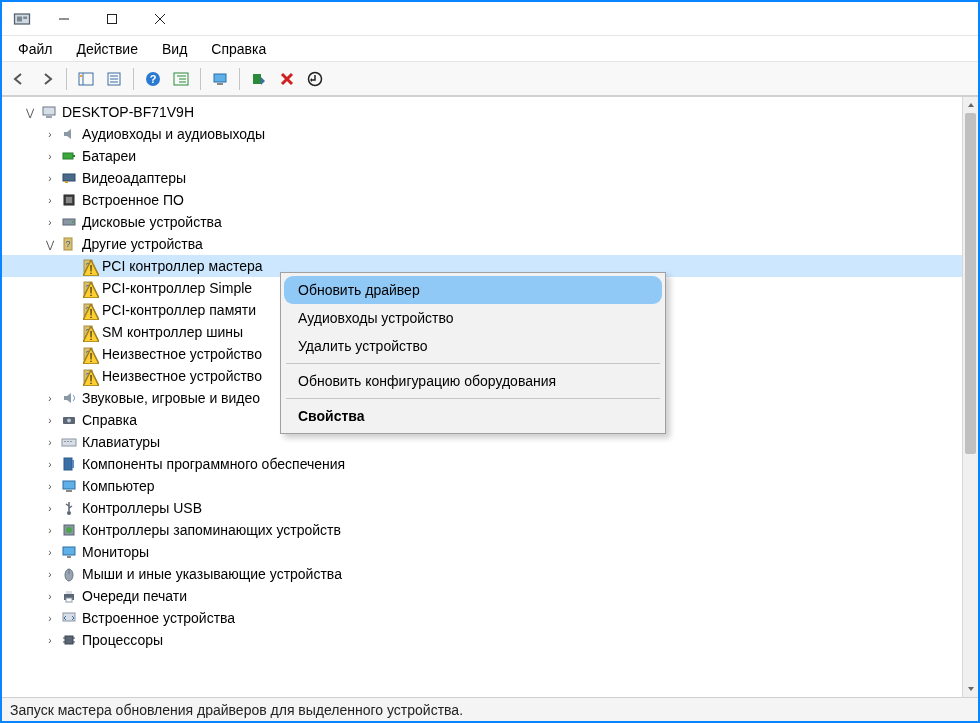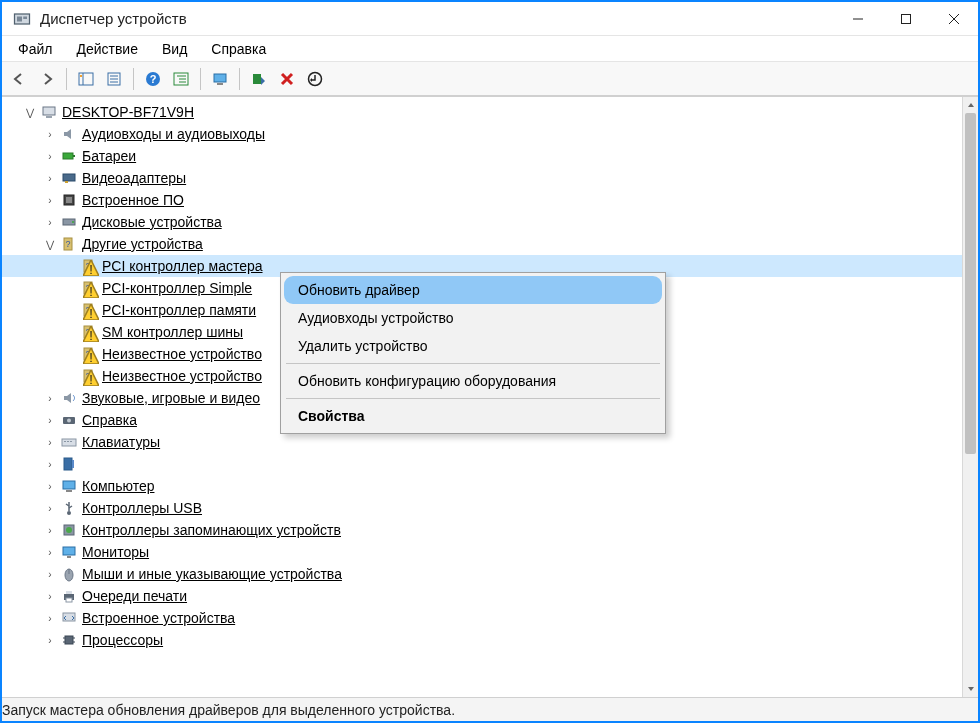--- a/index.html
+++ b/index.html
@@ -130,21 +130,21 @@
     width:18px;height:18px;
     margin:0 4px 0 2px;
     display:flex;align-items:center;justify-content:center;
     position:relative;
   }
   .nicon svg { width:16px;height:16px; }
   .warn-overlay {
     position:absolute; right:-1px; bottom:-1px;
     width:10px;height:10px;
   }
-  .label { padding-right:6px;text-decoration:underline; }
+  .label { padding-right:6px; }
   
   .ctxmenu {
     position:absolute;
     left:278px; top:175px;
     width:386px;
     background:#f2f2f2;
     border:1px solid #a0a0a0;
     box-shadow: 4px 4px 6px rgba(0,0,0,0.2);
     padding:3px;
     z-index:10;
@@ -159,39 +159,38 @@
   .ctxitem.bold { font-weight:600; }
   .ctxsep {
     height:1px; background:#c5c5c5; margin:3px 2px;
   }
   
   .statusbar {
     height:24px;
     border-top:1px solid #d0d0d0;
     background:#f4f4f4;
     display:flex;align-items:center;
-    padding:0 0;
+    padding:0 8px;
     font-size:14px;
     color:#222;
   }
 </style>
 </head>
 <body>
 
 <div class="window">
 
   <div class="titlebar">
     <span class="icon">
       <svg viewBox="0 0 16 16">
           <rect x="2" y="4" width="12" height="8" fill="#d0d8e0" stroke="#51616f"></rect>
           <rect x="4" y="6" width="4" height="4" fill="#7a8896"></rect>
           <rect x="9" y="6" width="3" height="2" fill="#7a8896"></rect>
         </svg>
     </span>
-    <div class="title">Диспетчер устройств</div>
     <div class="wbtn">
       <svg width="12" height="12">
           <line x1="1" y1="6" x2="11" y2="6"></line>
         </svg>
     </div>
     <div class="wbtn">
       <svg width="12" height="12">
           <rect x="1.5" y="1.5" width="9" height="9"></rect>
         </svg>
     </div>
@@ -513,20 +512,21 @@
         <div class="row">
             <span class="indent"></span>
             <span class="indent"></span>
             <span class="expander">›</span>
             <span class="nicon">
               <svg viewBox="0 0 16 16">
                 <rect x="3" y="2" width="8" height="12" fill="#3a6ea5" stroke="#2a5a8a"></rect>
                 <rect x="11" y="4" width="2" height="8" fill="#5a8aca"></rect>
               </svg>
             </span>
+            <span class="label">Компоненты программного обеспечения</span>
           </div>
         <div class="row">
             <span class="indent"></span>
             <span class="indent"></span>
             <span class="expander">›</span>
             <span class="nicon">
               <svg viewBox="0 0 16 16">
                 <rect x="2" y="3" width="12" height="8" fill="#5fb0e8" stroke="#2a6ea5"></rect>
                 <rect x="5" y="12" width="6" height="2" fill="#888"></rect>
               </svg>

